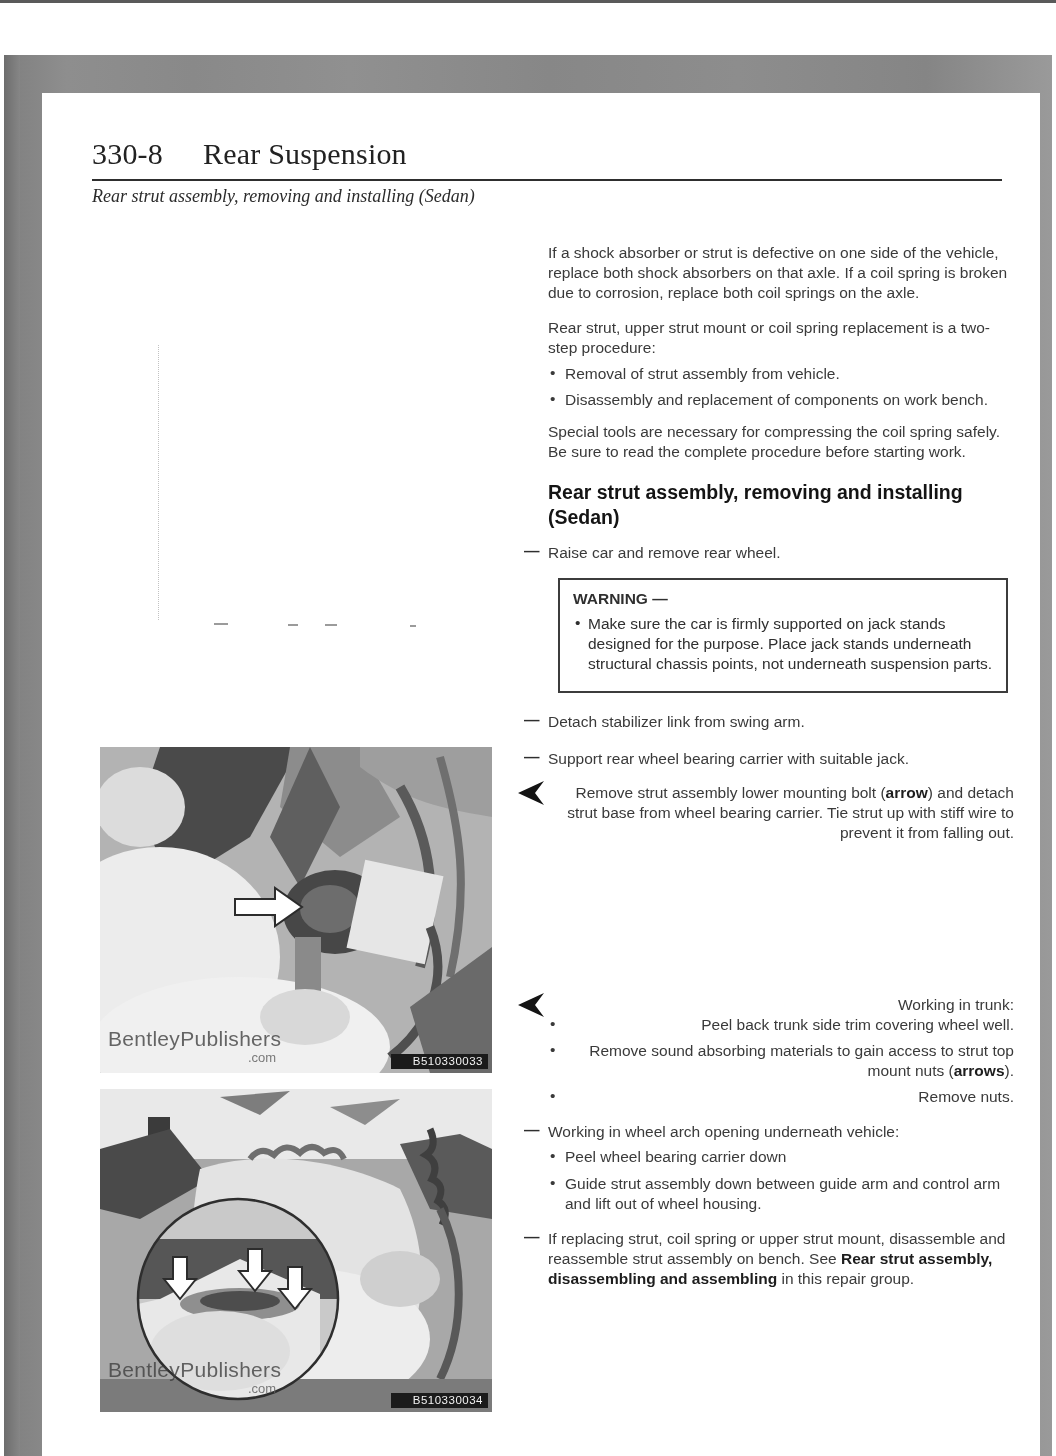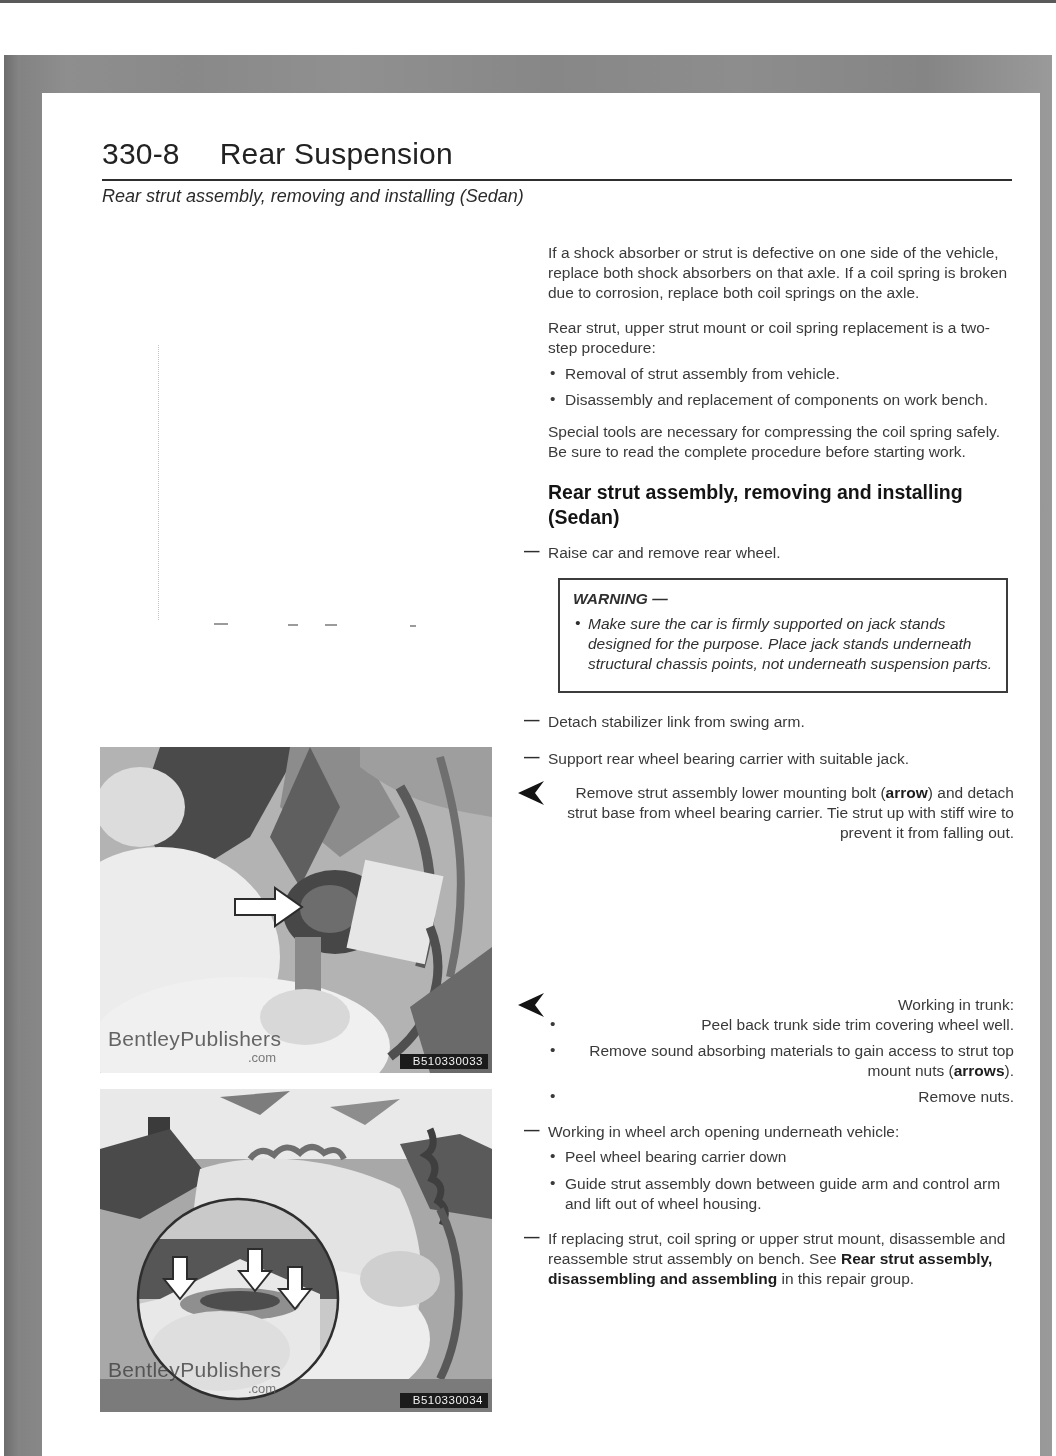--- a/index.html
+++ b/index.html
@@ -14,21 +14,21 @@
     position:absolute;left:4px;top:55px;width:1048px;height:1401px;
     background:linear-gradient(90deg,#7f7f7f 0%,#8e8e8e 6%,#898989 18%,#909090 33%,#878787 52%,#8d8d8d 70%,#858585 88%,#9a9a9a 100%);
   }
   .scan-bg .left-streak{position:absolute;left:0;top:0;width:16px;height:100%;
     background:linear-gradient(90deg,#6d6d6d,#868686);}
   .page{
     position:absolute;left:42px;top:93px;width:998px;height:1363px;
     background:#ffffff;color:#343434;
   }
   
-  .page-header{position:absolute;left:60px;top:44px;width:912px;}
+  .page-header{position:absolute;left:50px;top:44px;width:912px;font-family:Liberation Serif, serif;}
   .h1{font-size:30px;color:#222;letter-spacing:.2px;}
   .h1 .num{display:inline-block;}
   .h1 .ttl{display:inline-block;margin-left:40px;}
   .rule{height:2px;background:#2e2e2e;margin-top:8px;width:910px;}
   .subtitle{font-style:italic;font-size:18px;color:#2b2b2b;margin-top:5px;}
   
   .col{position:absolute;left:506px;top:150px;width:466px;font-size:15.5px;line-height:20px;color:#3a3a3a;}
   .h2{font-variant:small-caps;font-weight:bold;font-size:23.5px;line-height:26px;color:#171717;letter-spacing:.3px;margin:0 0 17px 0;}
   .p{margin:0 0 15px 0;}
   .bullets{margin:0 0 12px 0;}
@@ -36,36 +36,36 @@
   .bglyph{position:absolute;left:2px;top:-1px;}
   .h3{font-weight:bold;font-size:19.5px;line-height:25px;color:#141414;margin:3px 0 13px 0;}
   .step{position:relative;margin:0 0 15px 0;}
   .step .marker{position:absolute;left:-24px;top:-2px;font-weight:600;color:#2e2e2e;}
   .step .sub{margin-top:5px;}
   .step .sub .bullet{margin-bottom:7px;}
   .arrowitem{position:relative;margin:0 0 15px 0;text-align:right;}
   .arrowitem .aicon{position:absolute;left:-30px;top:-2px;}
   .warnbox{
     border:2px solid #3c3c3c;margin:3px 6px 19px 10px;padding:9px 13px 11px 13px;
-    font-style:italic;color:#2f2f2f;
+    color:#2f2f2f;
   }
   .warnbox .wlabel{font-weight:bold;margin-bottom:5px;}
   .warnbox .bullet{padding-left:15px;}
   .b{font-weight:bold;color:#1d1d1d;}
   .sp-trunk{margin-bottom:152px;}
   
   .photo{position:absolute;left:58px;width:392px;background:#b5b5b5;}
   .photo svg{display:block;}
   #photo1{top:654px;height:326px;}
   #photo2{top:996px;height:323px;}
   .wm{position:absolute;left:8px;bottom:22px;font-weight:normal;font-size:21px;color:rgba(60,60,60,.78);letter-spacing:.3px;}
   .wmdom{position:absolute;left:148px;bottom:8px;font-size:13px;color:rgba(100,100,100,.85);}
   .badge{
     position:absolute;right:4px;bottom:4px;background:#1b1b1b;color:#f2f2f2;
-    font-size:11.5px;padding:1px 5px 2px 13px;letter-spacing:.5px;
+    font-size:11.5px;padding:1px 5px 2px 22px;letter-spacing:.5px;
   }
   
   .dotline{position:absolute;left:116px;top:252px;height:275px;width:0;border-left:1px dotted #c2c2c2;}
   .mark{position:absolute;background:#9b9b9b;height:2px;}
 </style>
 </head>
 <body>
 
 <div class="top-edge"></div>
 <div class="scan-bg">

